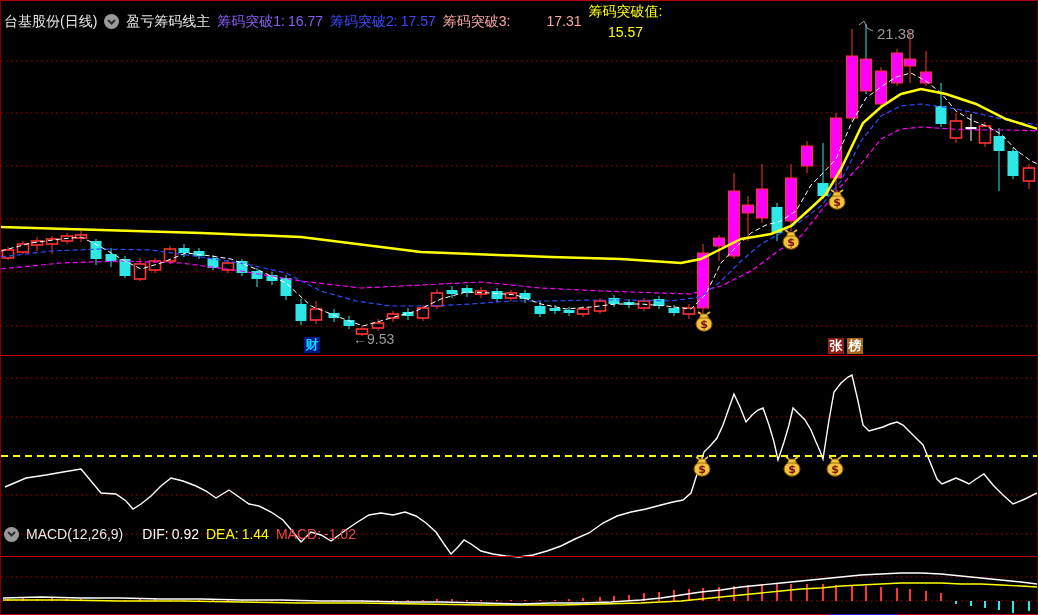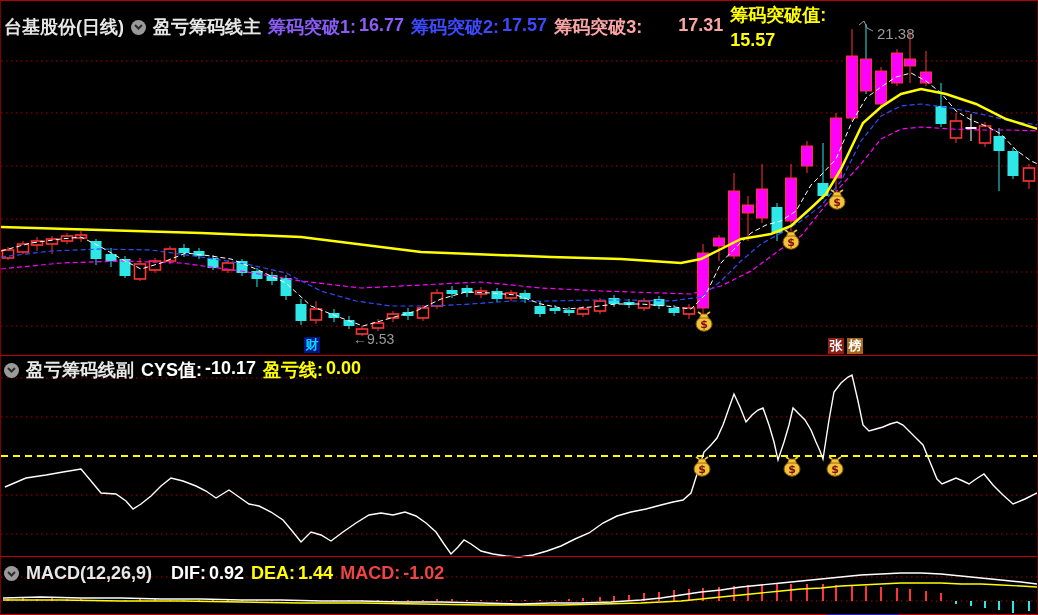--- a/index.html
+++ b/index.html
@@ -1,21 +1,21 @@
 <!DOCTYPE html>
 <html><head>
 <meta charset="utf-8">
 <style>
   html,body{margin:0;padding:0;background:#000;}
   #app{position:relative;width:1038px;height:615px;background:#000;overflow:hidden;
        font-family:"Liberation Sans",sans-serif;
        border-top:1px solid #b40000;border-left:1px solid #7e0000;border-right:1px solid #500000;
        box-sizing:border-box;}
   .hdr{position:absolute;left:3px;display:flex;align-items:center;gap:7px;
-       font-size:18px;font-weight:bold;white-space:nowrap;z-index:5;}
+       font-size:14px;font-weight:normal;white-space:nowrap;z-index:5;text-align:center;}
   .hdr .fld{display:flex;gap:3px;}
   .circ{width:15px;height:15px;border-radius:50%;background:#9a9a9a;display:inline-flex;
         align-items:center;justify-content:center;}
   .circ svg{display:block}
   #cv{position:absolute;left:0;top:0;z-index:1;}
   .tag{position:absolute;z-index:6;width:16px;height:16px;line-height:16px;text-align:center;
        font-size:13px;font-weight:bold;}
   .w{color:#e8e8e8}
 </style>
 </head>
@@ -318,43 +318,27 @@
     <span class="fld" style="color: #fca5a5; gap: 36px;">
         <span>筹码突破3:</span>
         <span>17.31</span>
       </span>
     <span class="fld" style="color: rgb(255, 255, 0); flex-direction: column;">
         <span>筹码突破值:</span>
         <span>15.57</span>
       </span>
   </div>
 
-  <div class="hdr" style="top:357px">
+
+  <div class="hdr" style="top:525px">
     <span class="circ">
         <svg width="9" height="6">
           <polyline points="1,1 4.5,4.5 8,1" fill="none" stroke="#2b2b2b" stroke-width="2"></polyline>
         </svg>
       </span>
-    <span class="w">盈亏筹码线副</span>
-    <span class="fld" style="color: rgb(255, 255, 255);">
-        <span>CYS值:</span>
-        <span>-10.17</span>
-      </span>
-    <span class="fld" style="color: rgb(255, 255, 0);">
-        <span>盈亏线:</span>
-        <span>0.00</span>
-      </span>
-  </div>
-
-  <div class="hdr" style="top:562px">
-    <span class="circ">
-        <svg width="9" height="6">
-          <polyline points="1,1 4.5,4.5 8,1" fill="none" stroke="#2b2b2b" stroke-width="2"></polyline>
-        </svg>
-      </span>
     <span class="w">MACD(12,26,9)</span>
     <span class="fld" style="color: rgb(255, 255, 255); margin-left: 12px;">
         <span>DIF:</span>
         <span>0.92</span>
       </span>
     <span class="fld" style="color: rgb(255, 255, 0);">
         <span>DEA:</span>
         <span>1.44</span>
       </span>
     <span class="fld" style="color: #ef4444;">

